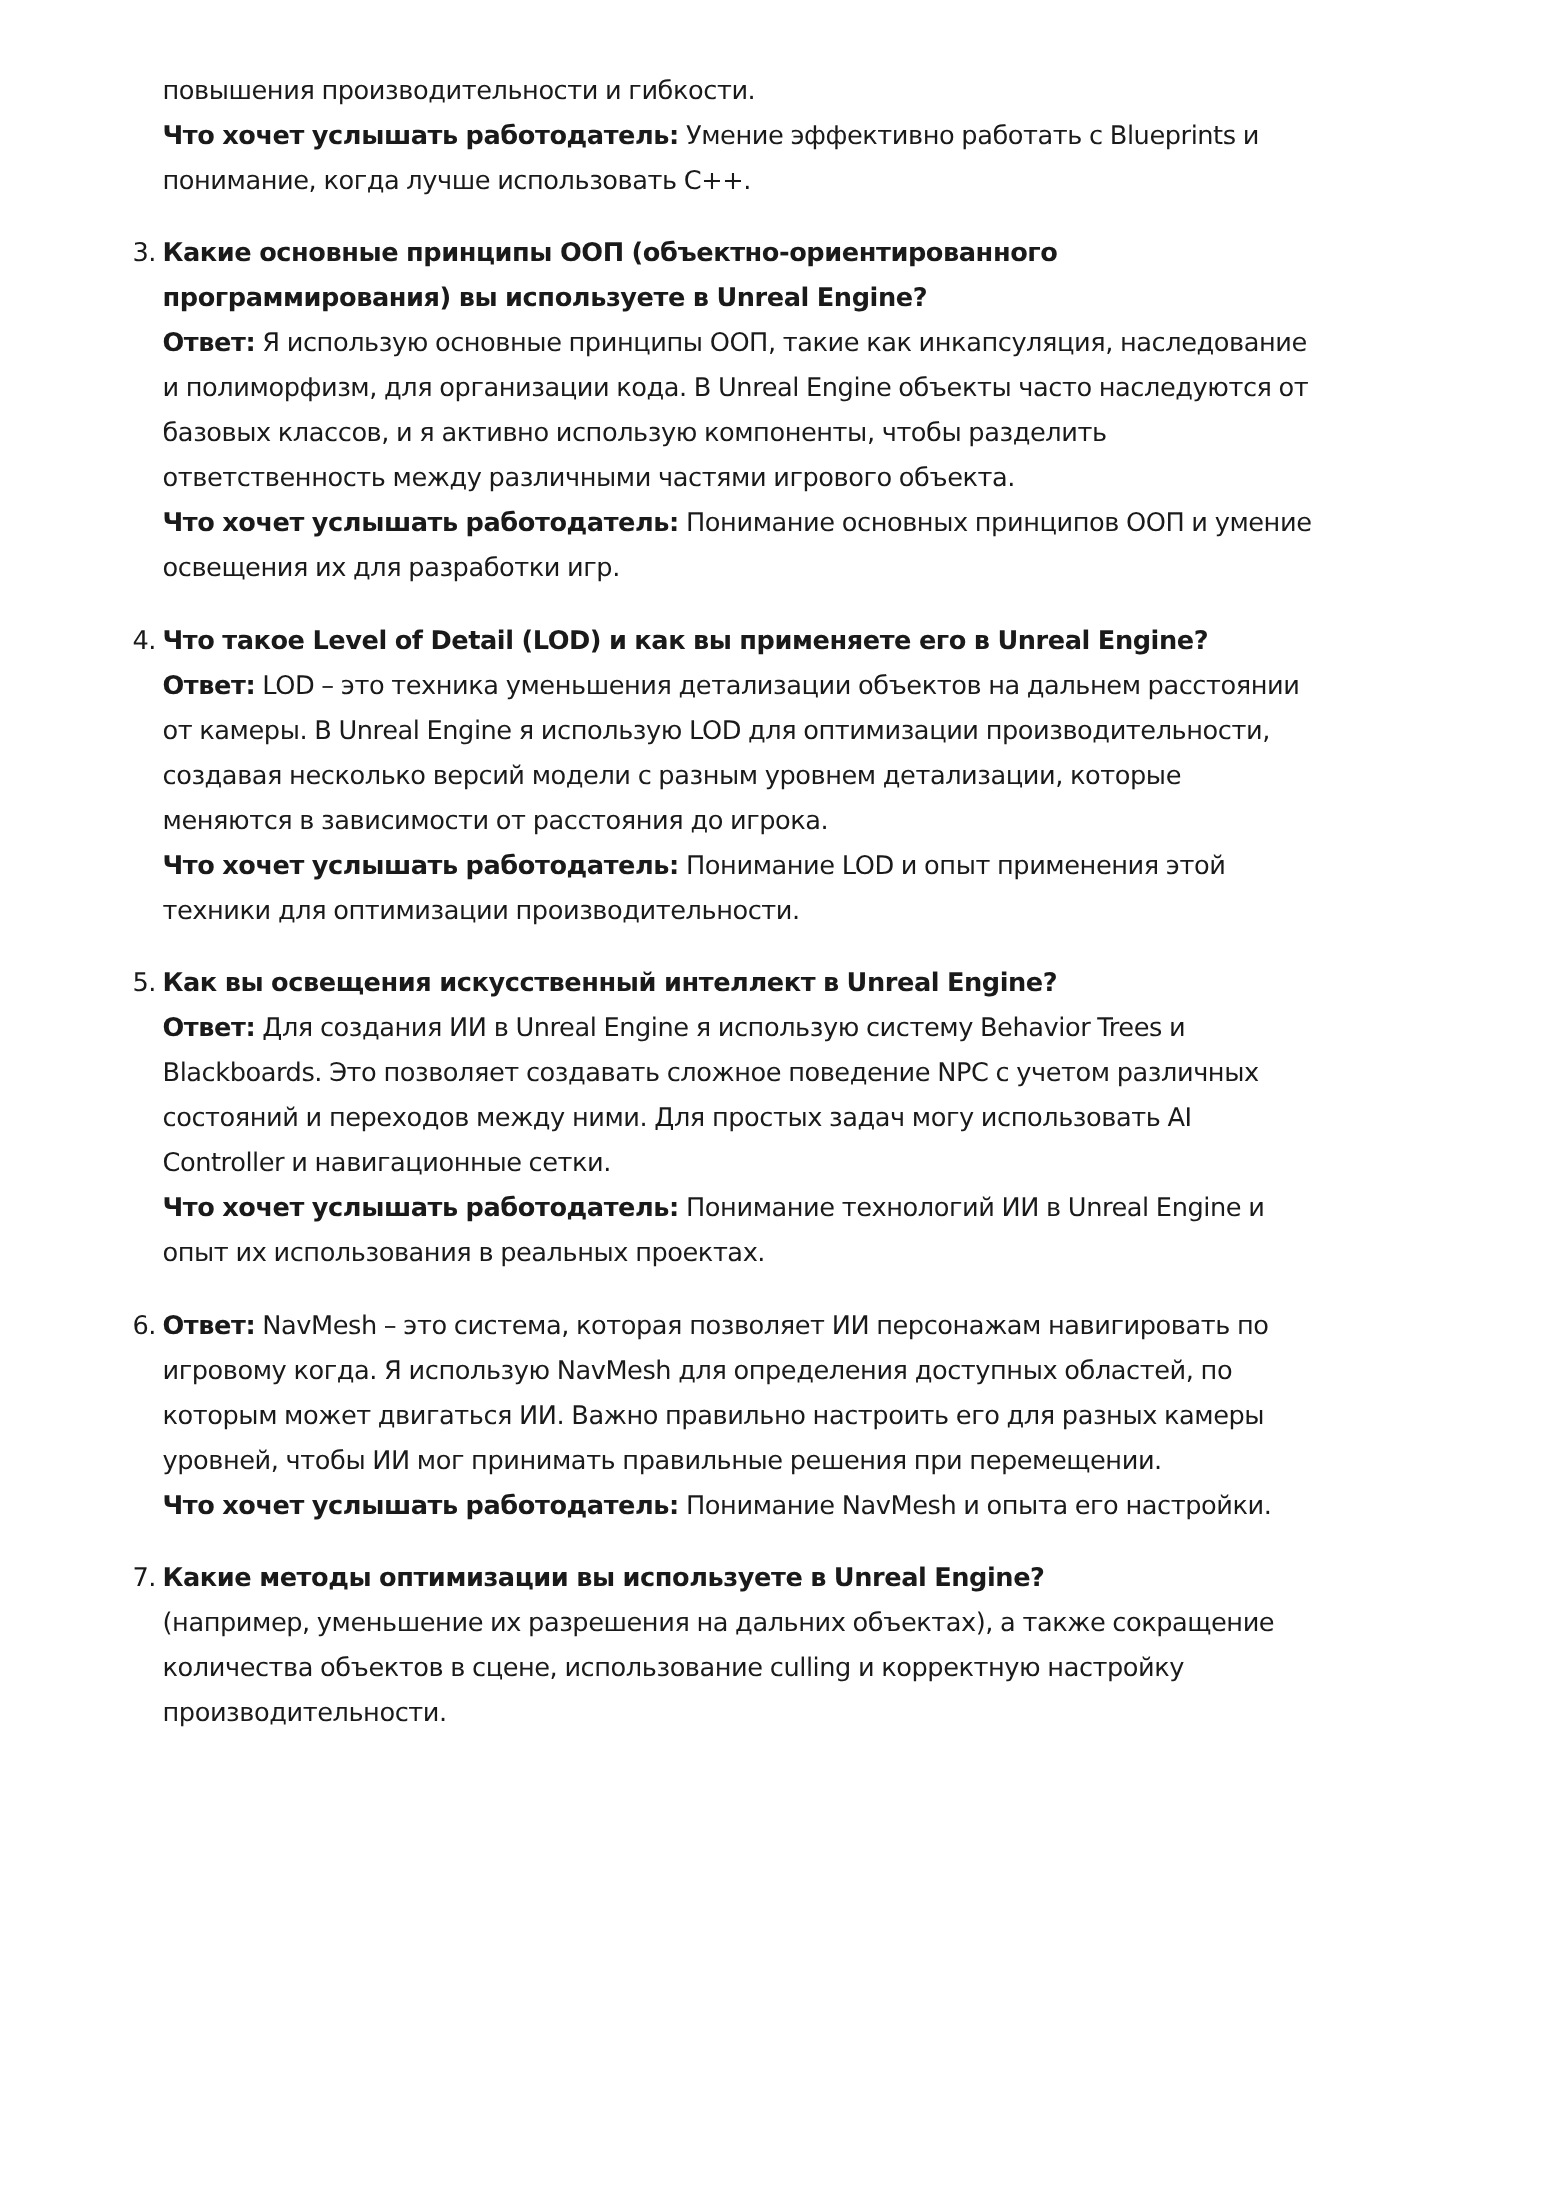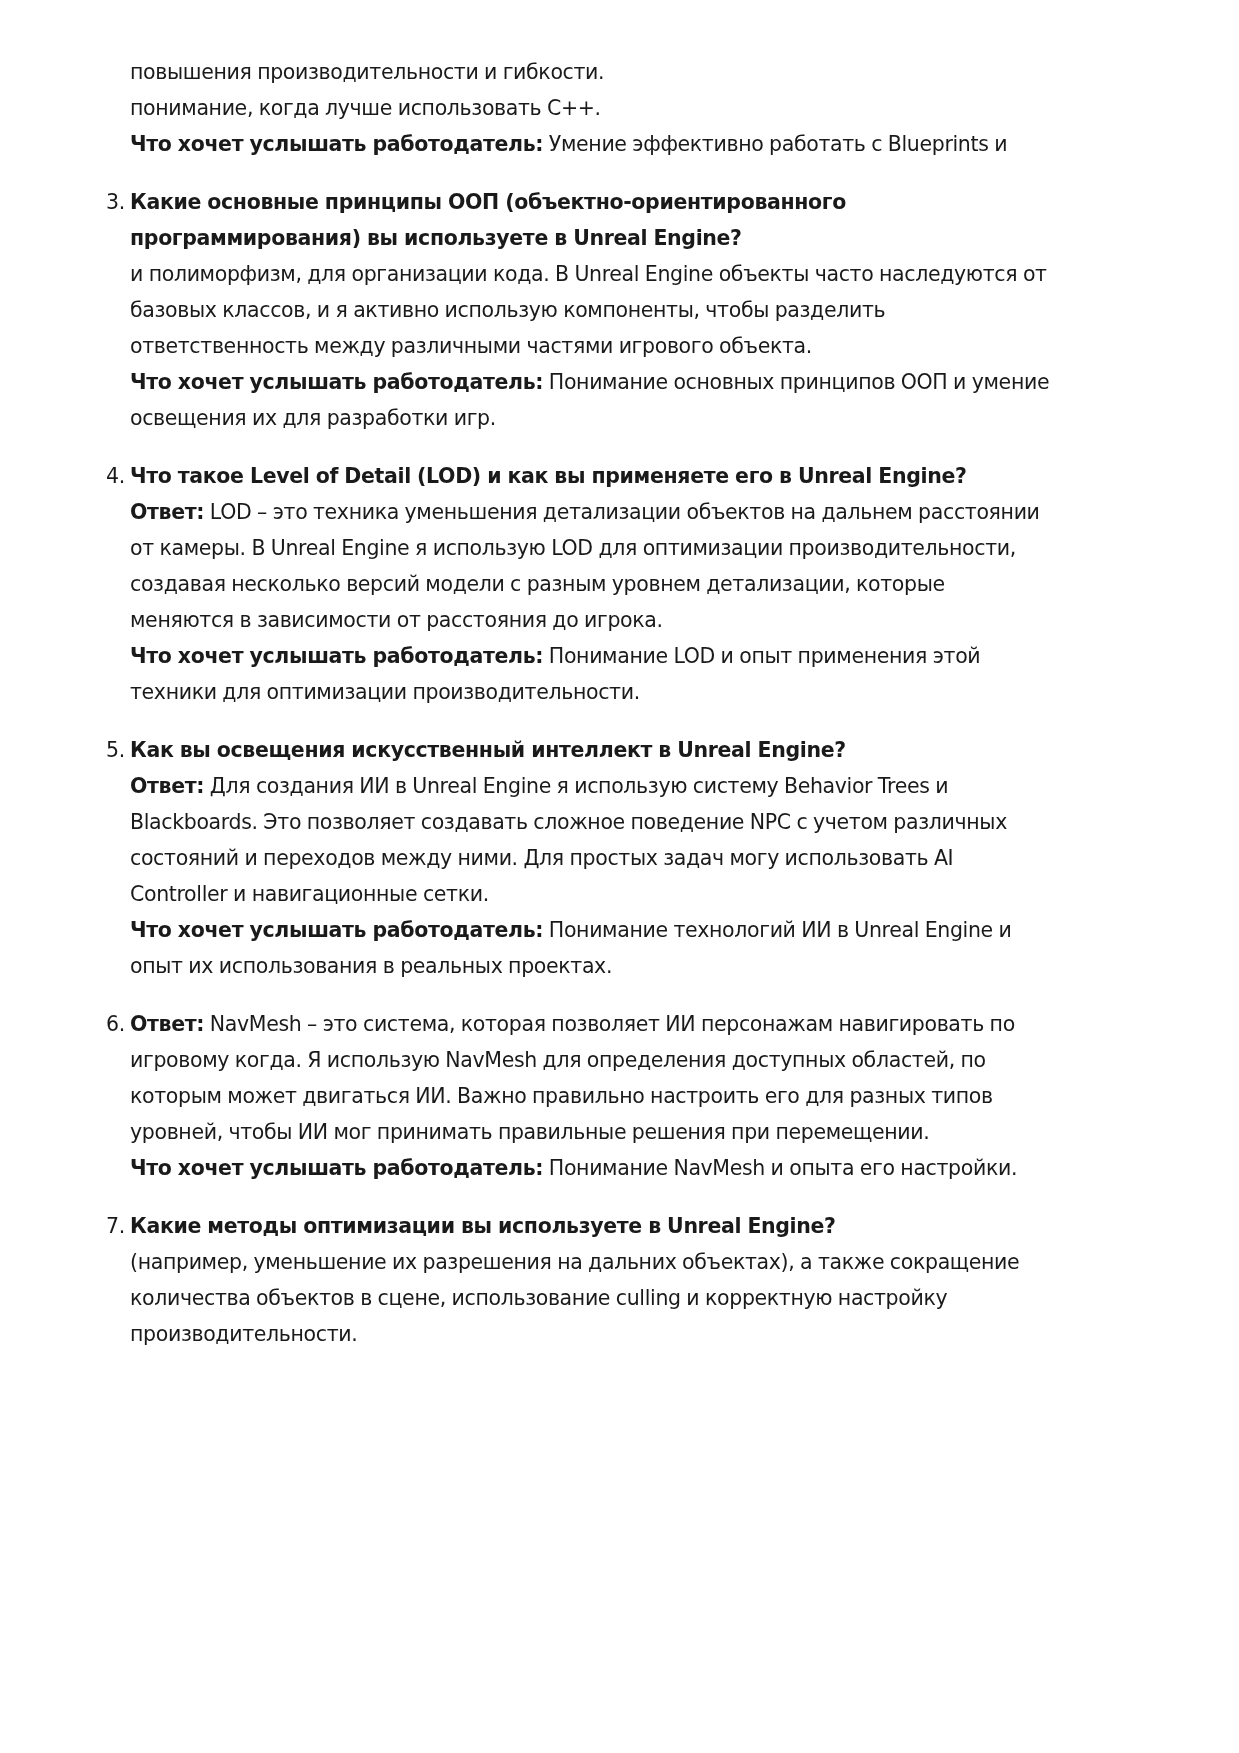--- a/index.html
+++ b/index.html
@@ -39,28 +39,29 @@
       font-weight: normal;
     }
   </style>
 </head>
 <body>
 
 <div class="page">
 
   <div class="item-cont">
     <div class="line">повышения производительности и гибкости.</div>
+    <div class="line"><span class="b">Что хочет услышать работодатель:</span> <span>Умение эффективно работать с Blueprints и</span></div>
     <div class="line">понимание, когда лучше использовать C++.</div>
-    <div class="line"><span class="b">Что хочет услышать работодатель:</span> <span>Умение эффективно работать с Blueprints и</span></div>
   </div>
 
   <div class="item">
     <span class="num">3.</span>
     <div class="line b">Какие основные принципы ООП (объектно-ориентированного</div>
     <div class="line b">программирования) вы используете в Unreal Engine?</div>
+    <div class="line"><span class="b">Ответ:</span> <span>Я использую основные принципы ООП, такие как инкапсуляция, наследование</span></div>
     <div class="line">и полиморфизм, для организации кода. В Unreal Engine объекты часто наследуются от</div>
     <div class="line">базовых классов, и я активно использую компоненты, чтобы разделить</div>
     <div class="line">ответственность между различными частями игрового объекта.</div>
     <div class="line"><span class="b">Что хочет услышать работодатель:</span> <span>Понимание основных принципов ООП и умение</span></div>
     <div class="line">освещения их для разработки игр.</div>
   </div>
 
   <div class="item">
     <span class="num">4.</span>
     <div class="line b">Что такое Level of Detail (LOD) и как вы применяете его в Unreal Engine?</div>
@@ -80,21 +81,21 @@
     <div class="line">состояний и переходов между ними. Для простых задач могу использовать AI</div>
     <div class="line">Controller и навигационные сетки.</div>
     <div class="line"><span class="b">Что хочет услышать работодатель:</span> <span>Понимание технологий ИИ в Unreal Engine и</span></div>
     <div class="line">опыт их использования в реальных проектах.</div>
   </div>
 
   <div class="item">
     <span class="num">6.</span>
     <div class="line"><span class="b">Ответ:</span> <span>NavMesh – это система, которая позволяет ИИ персонажам навигировать по</span></div>
     <div class="line">игровому когда. Я использую NavMesh для определения доступных областей, по</div>
-    <div class="line">которым может двигаться ИИ. Важно правильно настроить его для разных типов</div>
+    <div class="line">которым может двигаться ИИ. Важно правильно настроить его для разных камеры</div>
     <div class="line">уровней, чтобы ИИ мог принимать правильные решения при перемещении.</div>
     <div class="line"><span class="b">Что хочет услышать работодатель:</span> <span>Понимание NavMesh и опыта его настройки.</span></div>
   </div>
 
   <div class="item">
     <span class="num">7.</span>
     <div class="line b">Какие методы оптимизации вы используете в Unreal Engine?</div>
     <div class="line">(например, уменьшение их разрешения на дальних объектах), а также сокращение</div>
     <div class="line">количества объектов в сцене, использование culling и корректную настройку</div>
     <div class="line">производительности.</div>

